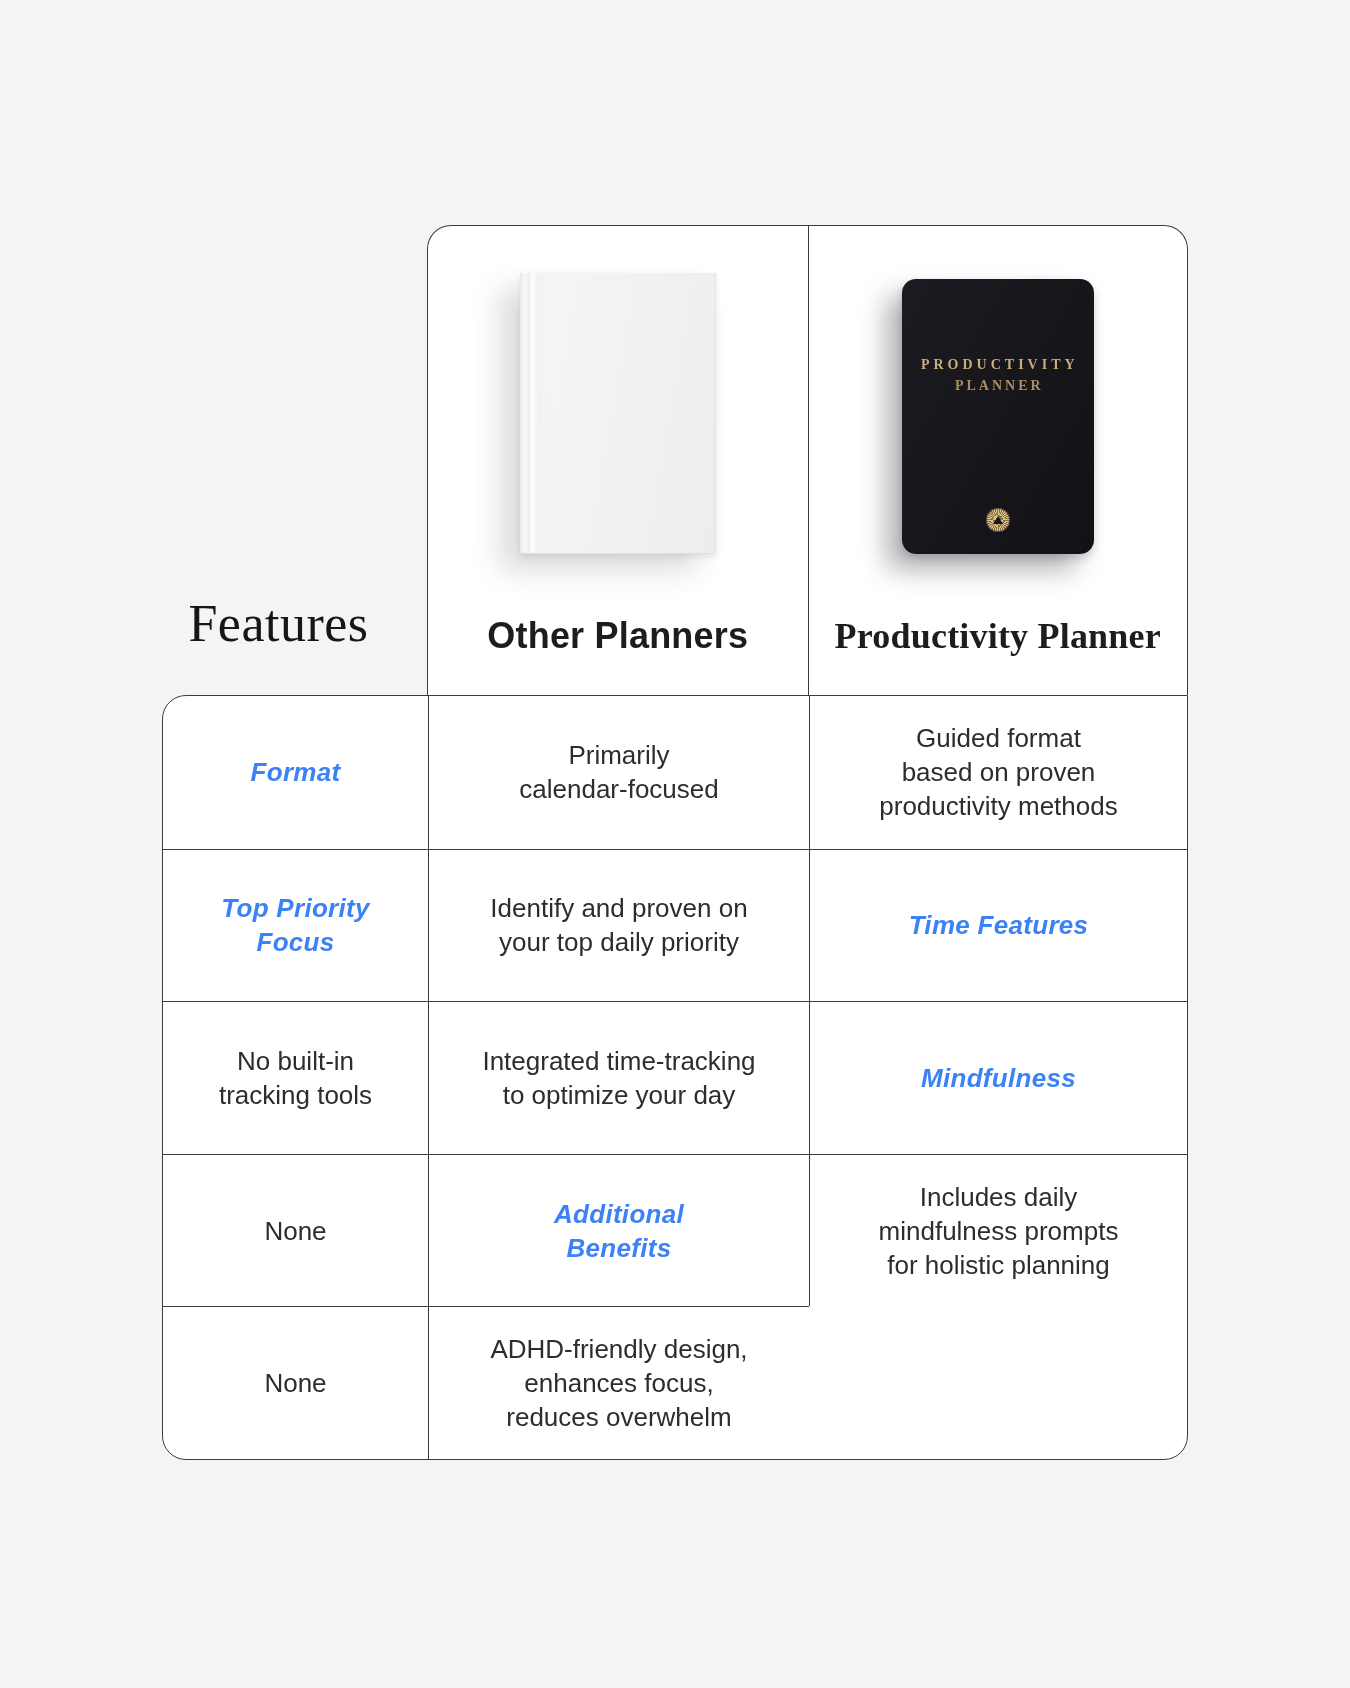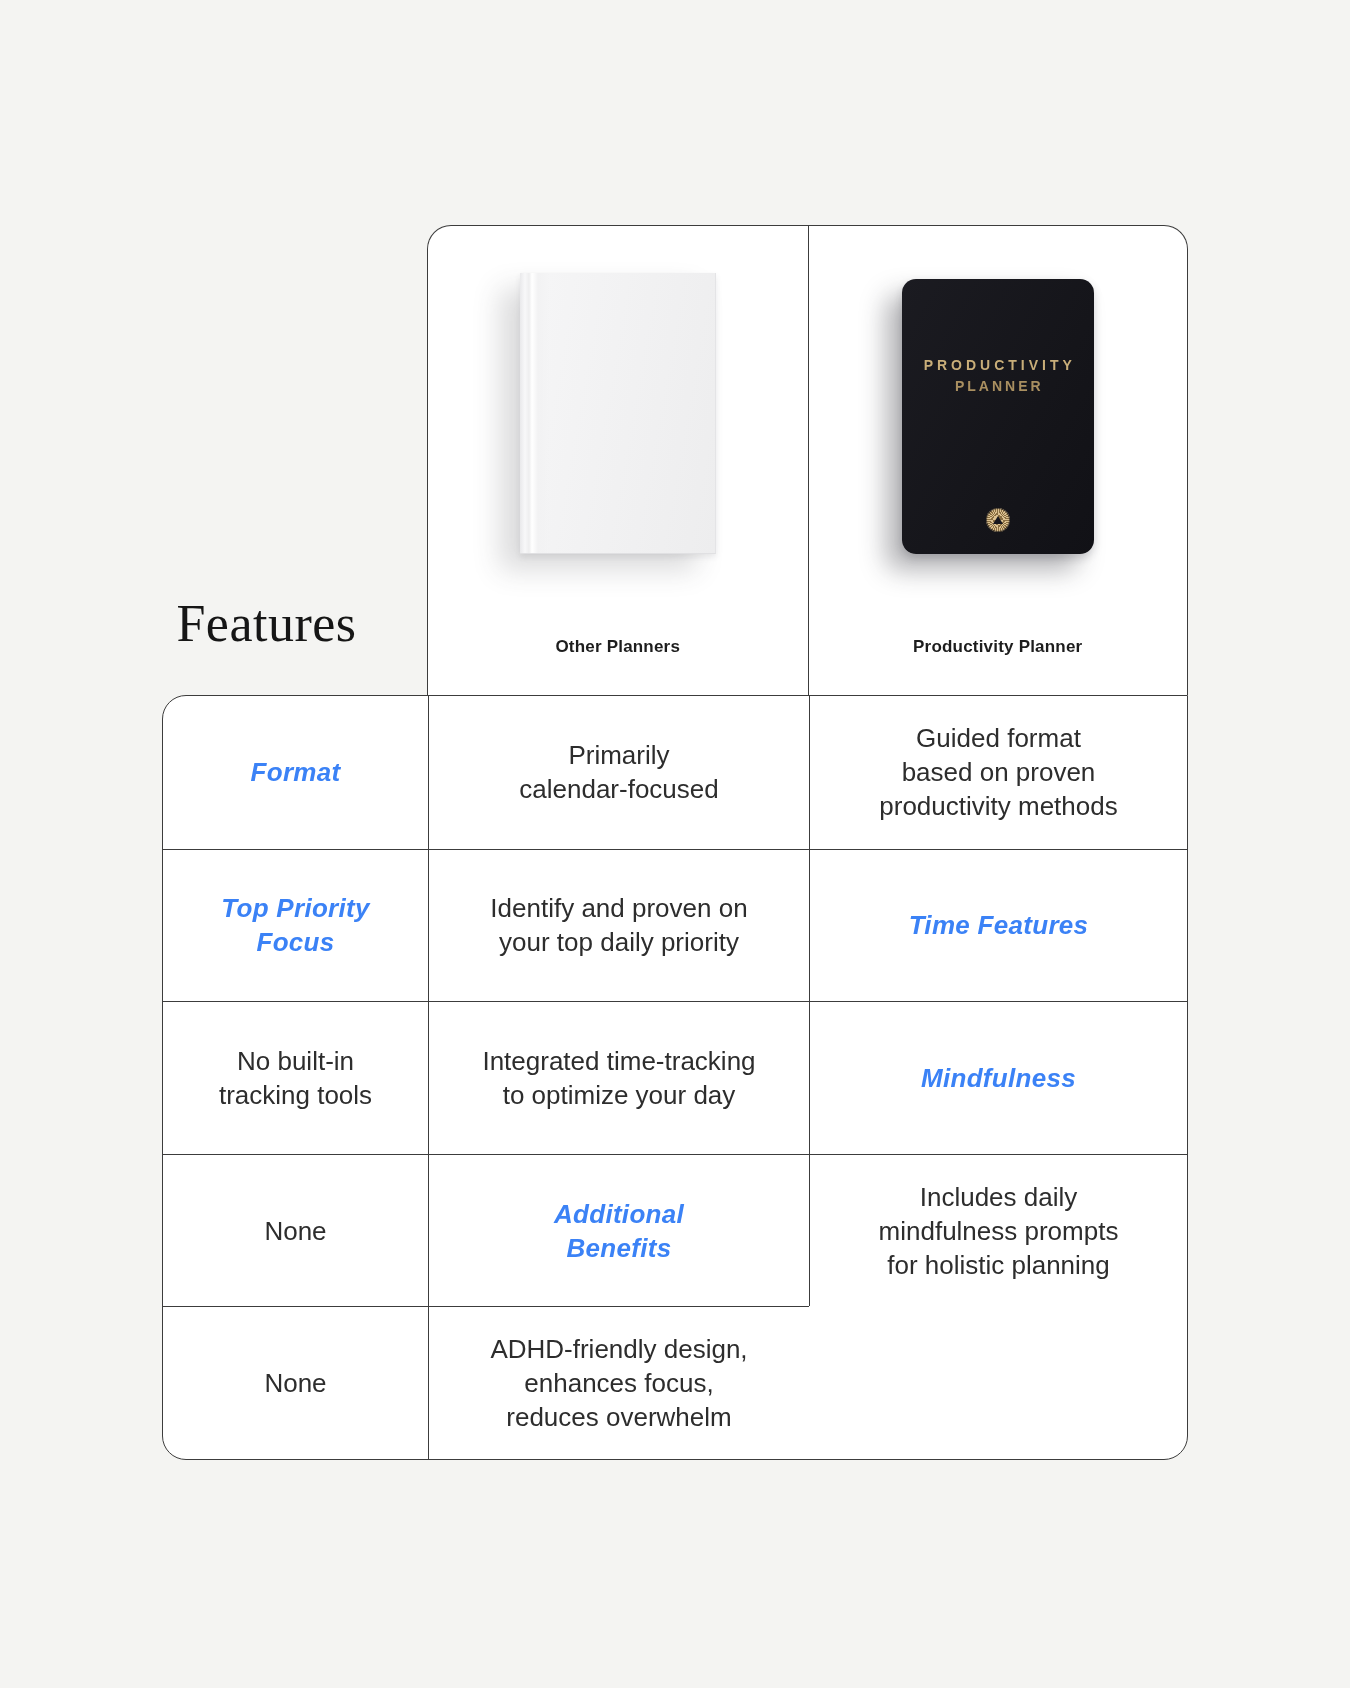--- a/index.html
+++ b/index.html
@@ -10,21 +10,21 @@
     height: 1688px;
     background: #f4f4f2;
     font-family: "Liberation Sans", "DejaVu Sans", sans-serif;
     color: #2c2c2c;
     overflow: hidden;
   }
 
   
   .features-heading {
     position: absolute;
-    left: 105px;
+    left: 117px;
     top: 594px;
     width: 323px;
     text-align: center;
     font-family: "Liberation Serif", "DejaVu Serif", serif;
     font-size: 52px;
     font-weight: 400;
     color: #161616;
     letter-spacing: 0.5px;
   }
 
@@ -41,28 +41,28 @@
     border-radius: 24px 24px 0 0;
     display: flex;
   }
   .header-col {
     position: relative;
     flex: 1 1 50%;
     display: flex;
     flex-direction: column;
     align-items: center;
   }
-  .header-col.right { border-left: 1.5px solid #3c3c3c; }
+  .header-col.right { border-left: 1.5px solid #3c3c3c; font-family: Liberation Serif, serif; }
   .col-label {
     position: absolute;
     bottom: 38px;
     left: 0;
     width: 100%;
     text-align: center;
-    font-size: 17px;
+    font-size: 36px;
     font-weight: 700;
     color: #1d1d1d;
     letter-spacing: 0.2px;
   }
 
   
   .book-white {
     position: relative;
     margin-top: 47px;
     width: 196px;

